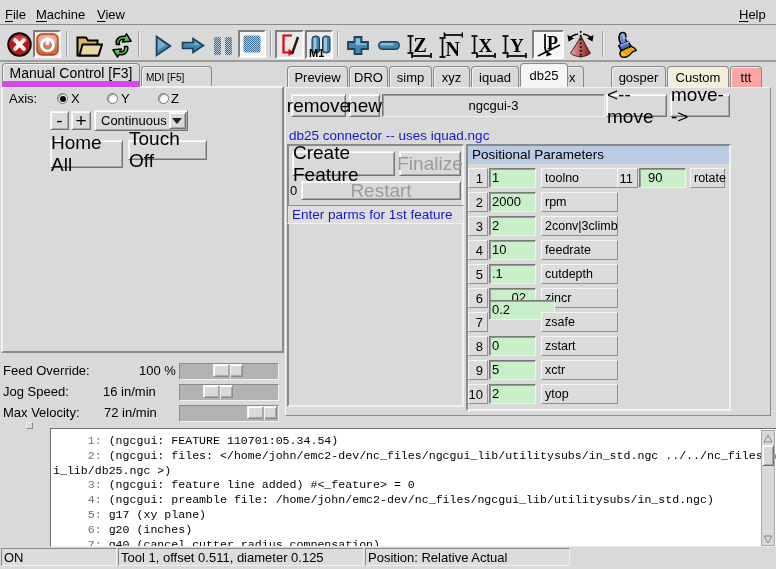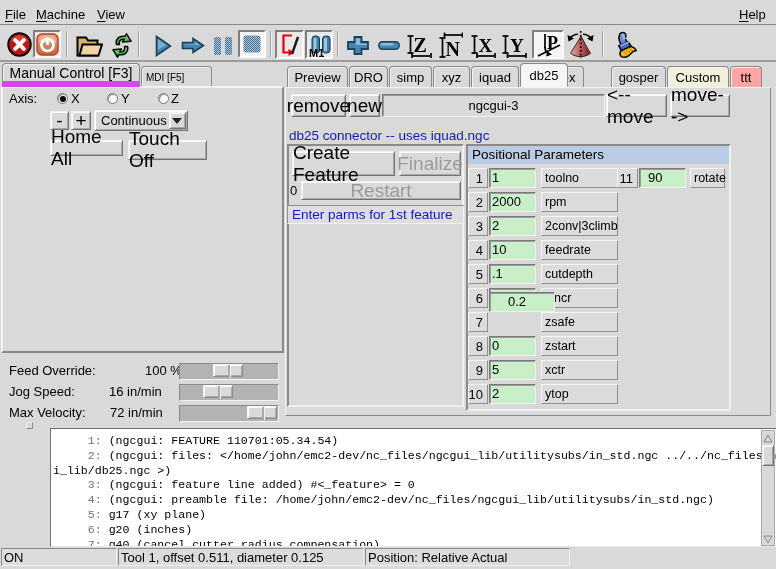--- a/index.html
+++ b/index.html
@@ -19,21 +19,21 @@
 .pressed { position:absolute; border:2px solid; border-color:#7f7f7f #fafafa #fafafa #7f7f7f; background:#e9e9e9; display:flex; align-items:center; justify-content:center; }
 .ticon { position:absolute; }
 
 .tab { position:absolute; font-size:13px; display:flex; align-items:center; justify-content:center; border:1px solid #888; border-bottom:none; border-radius:4px 4px 0 0; background:#d9d9d9; box-shadow:inset 1px 1px 0 #f2f2f2; }
 #lpane { position:absolute; left:1px; top:86px; width:283px; height:267px; border:2px solid; border-color:#f2f2f2 #8a8a8a #8a8a8a #f2f2f2; background:#d9d9d9; }
 .radio { position:absolute; width:11px; height:11px; border-radius:50%; background:#fff; border:1px solid #777; box-shadow:inset 1px 1px 1px #999; }
 label.rl { position:absolute; font-size:13px; }
 .scale-tr { position:absolute; height:17px; background:#b3b3b3; border:1px solid; border-color:#8a8a8a #f2f2f2 #f2f2f2 #8a8a8a; }
 .scale-h { position:absolute; top:1px; width:30px; height:13px; background:#d9d9d9; border:1px solid; border-color:#f6f6f6 #8b8b8b #8b8b8b #f6f6f6; box-shadow:inset 1px 1px 0 #fff, inset -1px -1px 0 #aaa; }
 .scale-h::after { content:""; position:absolute; left:14px; top:0; width:2px; height:13px; background:#aaa; border-right:1px solid #f2f2f2; }
-.slbl { position:absolute; font-size:13px;margin-left:6px; }
+.slbl { position:absolute; font-size:13px; }
 
 #rpane { position:absolute; left:285px; top:87px; width:486px; height:329px; border:1px solid; border-color:#f2f2f2 #8a8a8a #8a8a8a #f2f2f2; background:#d9d9d9; }
 .gframe { position:absolute; border:2px solid; border-color:#8a8a8a #f0f0f0 #f0f0f0 #8a8a8a; }
 .entry { position:absolute; background:#d9d9d9; border:1px solid; border-color:#7a7a7a #f0f0f0 #f0f0f0 #7a7a7a; box-shadow:inset 1px 1px 0 #9a9a9a; font-size:13px; }
 .green { background:#c9efc9; }
 .plbl { position:absolute; background:#dcdcdc; border:1px solid; border-color:#f5f5f5 #8f8f8f #8f8f8f #f5f5f5; font-size:12.5px; display:flex; align-items:center; padding-left:3px; }
 .numbox { position:absolute; background:#dcdcdc; border:1px solid; border-color:#f5f5f5 #8f8f8f #8f8f8f #f5f5f5; font-size:13px; display:flex; align-items:center; justify-content:flex-end; padding-right:4px; }
 .blue { color:#1616c8; }
 
 #ta { position:absolute; left:2px; top:428px; width:772px; height:119px; background:#fff; border:1px solid; border-color:#6f6f6f #e8e8e8 #e8e8e8 #6f6f6f; overflow:hidden;margin-left:48px; }
@@ -247,21 +247,21 @@
 <label class="rl" style="left:71px; top:91px">X</label>
 <span class="radio" style="left:107px; top:93px"></span>
 <label class="rl" style="left:121px; top:91px">Y</label>
 <span class="radio" style="left:158px; top:93px"></span>
 <label class="rl" style="left:171px; top:91px">Z</label>
 <div class="raised btn" style="position:absolute; left:50px; top:111px; width:19px; height:19px">-</div>
 <div class="raised btn" style="position:absolute; left:71px; top:111px; width:20px; height:19px">+</div>
 <div class="raised" style="position:absolute; left:94px; top:110px; width:94px; height:21px; font-size:13px; padding-left:6px; padding-top:2px">Continuous</div>
 <div class="raised" style="position:absolute; left:169px; top:112px; width:17px; height:17px"></div>
 <div class="abs" style="left:172px; top:118px; width:0; height:0; border-left:5px solid transparent; border-right:5px solid transparent; border-top:6px solid #222"></div>
-<div class="raised btn" style="position:absolute; left:50px; top:140px; width:73px; height:16px">Home All</div>
+<div class="raised btn" style="position:absolute; left:50px; top:140px; width:73px; height:28px">Home All</div>
 <div class="raised btn" style="position:absolute; left:128px; top:140px; width:79px; height:20px">Touch Off</div>
 
 <span class="slbl" style="left:3px; top:363px">Feed Override:</span>
 <span class="slbl" style="left:139px; top:363px">100 %</span>
 <div class="scale-tr" style="left:179px; top:363px; width:100px"></div>
 <div class="scale-h" style="left:213px; top:364px"></div>
 <span class="slbl" style="left:3px; top:384px">Jog Speed:</span>
 <span class="slbl" style="left:103px; top:384px">16 in/min</span>
 <div class="scale-tr" style="left:179px; top:384px; width:100px"></div>
 <div class="scale-h" style="left:203px; top:385px"></div>
@@ -313,21 +313,21 @@
 <div class="numbox" style="left:468px; top:240px; width:20px; height:20px">4</div>
 <div class="entry green" style="left:489px; top:240px; width:47px; height:20px; padding:1px 0 0 2px">10</div>
 <div class="plbl" style="left:541px; top:240px; width:77px; height:20px">feedrate</div>
 <div class="numbox" style="left:468px; top:264px; width:20px; height:20px">5</div>
 <div class="entry green" style="left:489px; top:264px; width:47px; height:20px; padding:1px 0 0 2px">.1</div>
 <div class="plbl" style="left:541px; top:264px; width:77px; height:20px">cutdepth</div>
 <div class="numbox" style="left:468px; top:288px; width:20px; height:20px">6</div>
 <div class="entry green" style="left:489px; top:288px; width:47px; height:20px; padding:1px 0 0 18px">.02</div>
 <div class="plbl" style="left:541px; top:288px; width:77px; height:20px">zincr</div>
 <div class="numbox" style="left:468px; top:312px; width:20px; height:20px">7</div>
-<div class="entry green" style="left:489px; top:292px; width:66px; height:20px; padding:1px 0 0 18px">0.2</div>
+<div class="entry green" style="left:489px; top:300px; width:66px; height:20px; padding:1px 0 0 2px">0.2</div>
 <div class="plbl" style="left:541px; top:312px; width:77px; height:20px">zsafe</div>
 <div class="numbox" style="left:468px; top:336px; width:20px; height:20px">8</div>
 <div class="entry green" style="left:489px; top:336px; width:47px; height:20px; padding:1px 0 0 2px">0</div>
 <div class="plbl" style="left:541px; top:336px; width:77px; height:20px">zstart</div>
 <div class="numbox" style="left:468px; top:360px; width:20px; height:20px">9</div>
 <div class="entry green" style="left:489px; top:360px; width:47px; height:20px; padding:1px 0 0 2px">5</div>
 <div class="plbl" style="left:541px; top:360px; width:77px; height:20px">xctr</div>
 <div class="numbox" style="left:468px; top:384px; width:20px; height:20px">10</div>
 <div class="entry green" style="left:489px; top:384px; width:47px; height:20px; padding:1px 0 0 2px">2</div>
 <div class="plbl" style="left:541px; top:384px; width:77px; height:20px">ytop</div>

